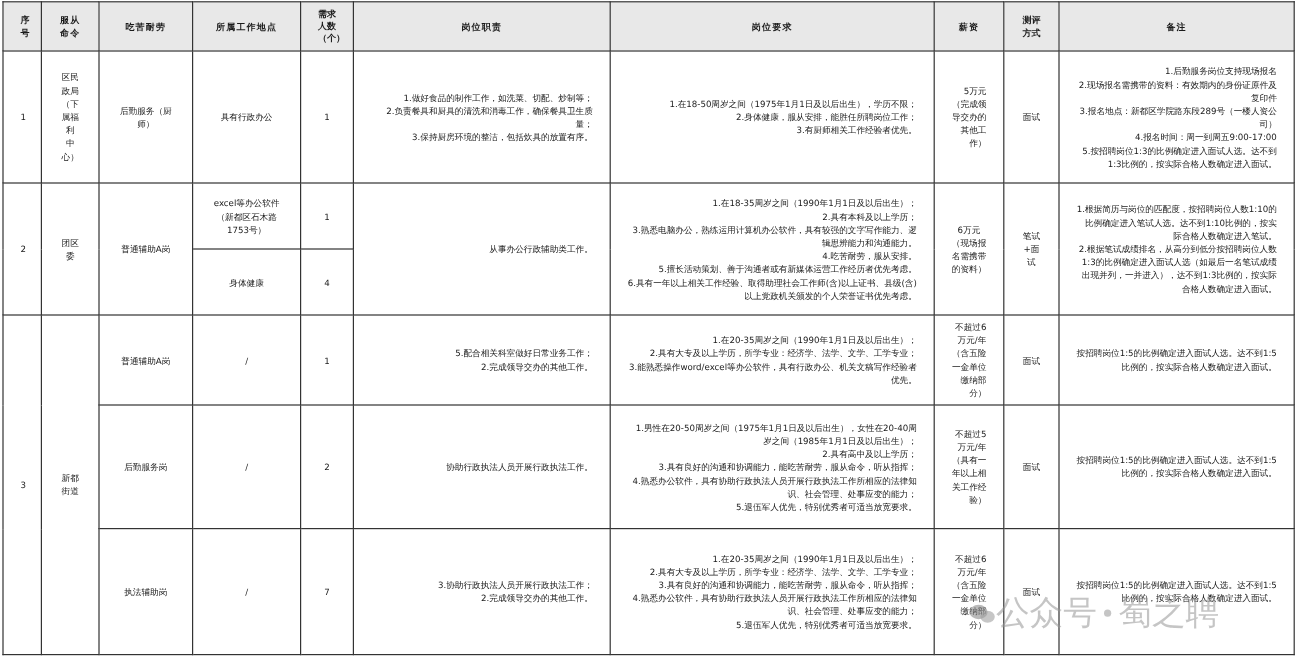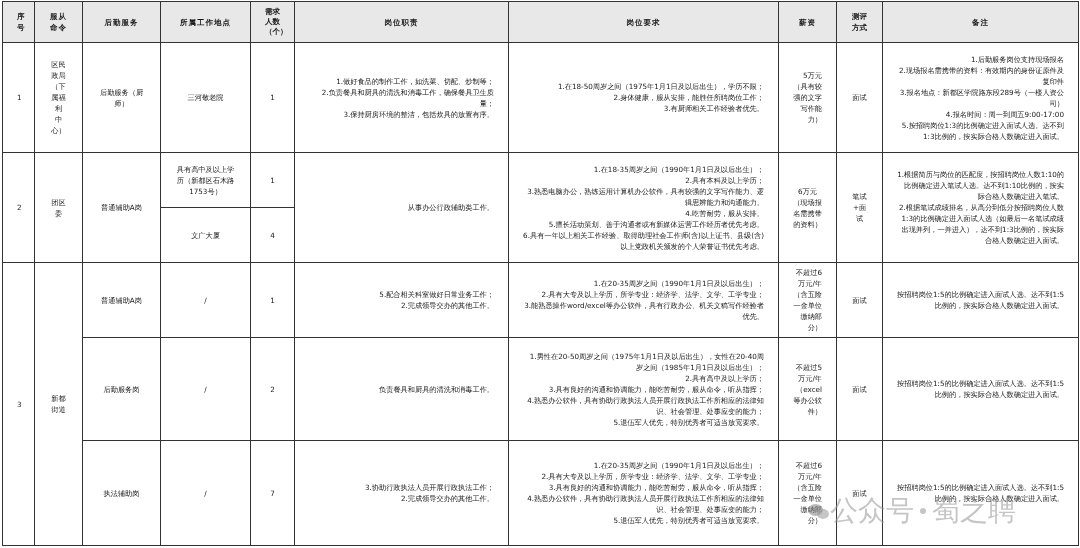--- a/index.html
+++ b/index.html
@@ -34,77 +34,77 @@
     <col style="width:214px">
         <col style="width:270px">
         <col style="width:58px">
         <col style="width:46px">
         <col style="width:196px">
   </colgroup>
   <thead>
     <tr>
       <th>序号</th>
       <th>服从命令</th>
-      <th>后勤服务</th>
+      <th>吃苦耐劳</th>
       <th>所属工作地点</th>
       <th class="ml" style="letter-spacing:0;line-height:10px">需求
 人数
 （个）</th>
       <th>岗位职责</th>
       <th>岗位要求</th>
       <th>薪资</th>
       <th style="letter-spacing:0">测评方式</th>
       <th>备注</th>
     </tr>
   </thead>
   <tbody>
 
     <tr style="height:110px">
       <td class="c">1</td>
       <td class="c ml">区民政局
 （下属福利
 中心）</td>
       <td class="c">后勤服务（厨师）</td>
-      <td class="c">三河敬老院</td>
+      <td class="c">具有行政办公</td>
       <td class="c">1</td>
       <td class="l ml">1.做好食品的制作工作，如洗菜、切配、炒制等；
 2.负责餐具和厨具的清洗和消毒工作，确保餐具卫生质量；
 3.保持厨房环境的整洁，包括炊具的放置有序。</td>
       <td class="l ml">1.在18-50周岁之间（1975年1月1日及以后出生），学历不限；
 2.身体健康，服从安排，能胜任所聘岗位工作；
 3.有厨师相关工作经验者优先。</td>
-      <td class="l">5万元（具有较强的文字写作能力）</td>
+      <td class="l">5万元（完成领导交办的其他工作）</td>
       <td class="c">面试</td>
       <td class="l ml">1.后勤服务岗位支持现场报名
 2.现场报名需携带的资料：有效期内的身份证原件及复印件
 3.报名地点：新都区学院路东段289号（一楼人资公司）
 4.报名时间：周一到周五9:00-17:00
 5.按招聘岗位1:3的比例确定进入面试人选。达不到1:3比例的，按实际合格人数确定进入面试。</td>
     </tr>
 
     <tr style="height:55px">
       <td class="c" rowspan="2">2</td>
       <td class="c" rowspan="2">团区委</td>
       <td class="c" rowspan="2">普通辅助A岗</td>
-      <td class="c">具有高中及以上学历（新都区石木路1753号）</td>
+      <td class="c">excel等办公软件（新都区石木路1753号）</td>
       <td class="c">1</td>
       <td class="l" rowspan="2">从事办公行政辅助类工作。</td>
       <td class="l ml" rowspan="2">1.在18-35周岁之间（1990年1月1日及以后出生）；
 2.具有本科及以上学历；
 3.熟悉电脑办公，熟练运用计算机办公软件，具有较强的文字写作能力、逻辑思辨能力和沟通能力。
 4.吃苦耐劳，服从安排。
 5.擅长活动策划、善于沟通者或有新媒体运营工作经历者优先考虑。
 6.具有一年以上相关工作经验、取得助理社会工作师(含)以上证书、县级(含)以上党政机关颁发的个人荣誉证书优先考虑。</td>
       <td class="c" rowspan="2">6万元（现场报名需携带的资料）</td>
       <td class="c" rowspan="2">笔试+面试</td>
       <td class="l ml" rowspan="2">1.根据简历与岗位的匹配度，按招聘岗位人数1:10的比例确定进入笔试人选。达不到1:10比例的，按实际合格人数确定进入笔试。
 2.根据笔试成绩排名，从高分到低分按招聘岗位人数1:3的比例确定进入面试人选（如最后一名笔试成绩出现并列，一并进入），达不到1:3比例的，按实际合格人数确定进入面试。</td>
     </tr>
     <tr style="height:55px">
-      <td class="c">文广大厦</td>
+      <td class="c">身体健康</td>
       <td class="c">4</td>
     </tr>
 
     <tr style="height:75px">
       <td class="c" rowspan="3">3</td>
       <td class="c" rowspan="3">新都街道</td>
       <td class="c">普通辅助A岗</td>
       <td class="c">/</td>
       <td class="c">1</td>
       <td class="l ml">5.配合相关科室做好日常业务工作；
@@ -113,27 +113,27 @@
 2.具有大专及以上学历，所学专业：经济学、法学、文学、工学专业；
 3.能熟悉操作word/excel等办公软件，具有行政办公、机关文稿写作经验者优先。</td>
       <td class="l">不超过6万元/年（含五险一金单位缴纳部分）</td>
       <td class="c">面试</td>
       <td class="l">按招聘岗位1:5的比例确定进入面试人选。达不到1:5比例的，按实际合格人数确定进入面试。</td>
     </tr>
     <tr style="height:103px">
       <td class="c">后勤服务岗</td>
       <td class="c">/</td>
       <td class="c">2</td>
-      <td class="l">负责餐具和厨具的清洗和消毒工作。</td>
+      <td class="l">协助行政执法人员开展行政执法工作。</td>
       <td class="l ml">1.男性在20-50周岁之间（1975年1月1日及以后出生），女性在20-40周岁之间（1985年1月1日及以后出生）；
 2.具有高中及以上学历；
 3.具有良好的沟通和协调能力，能吃苦耐劳，服从命令，听从指挥；
 4.熟悉办公软件，具有协助行政执法人员开展行政执法工作所相应的法律知识、社会管理、处事应变的能力；
 5.退伍军人优先，特别优秀者可适当放宽要求。</td>
-      <td class="l">不超过5万元/年（excel等办公软件）</td>
+      <td class="l">不超过5万元/年（具有一年以上相关工作经验）</td>
       <td class="c">面试</td>
       <td class="l">按招聘岗位1:5的比例确定进入面试人选。达不到1:5比例的，按实际合格人数确定进入面试。</td>
     </tr>
     <tr style="height:105px">
       <td class="c">执法辅助岗</td>
       <td class="c">/</td>
       <td class="c">7</td>
       <td class="l ml">3.协助行政执法人员开展行政执法工作；
 2.完成领导交办的其他工作。</td>
       <td class="l ml">1.在20-35周岁之间（1990年1月1日及以后出生）；

